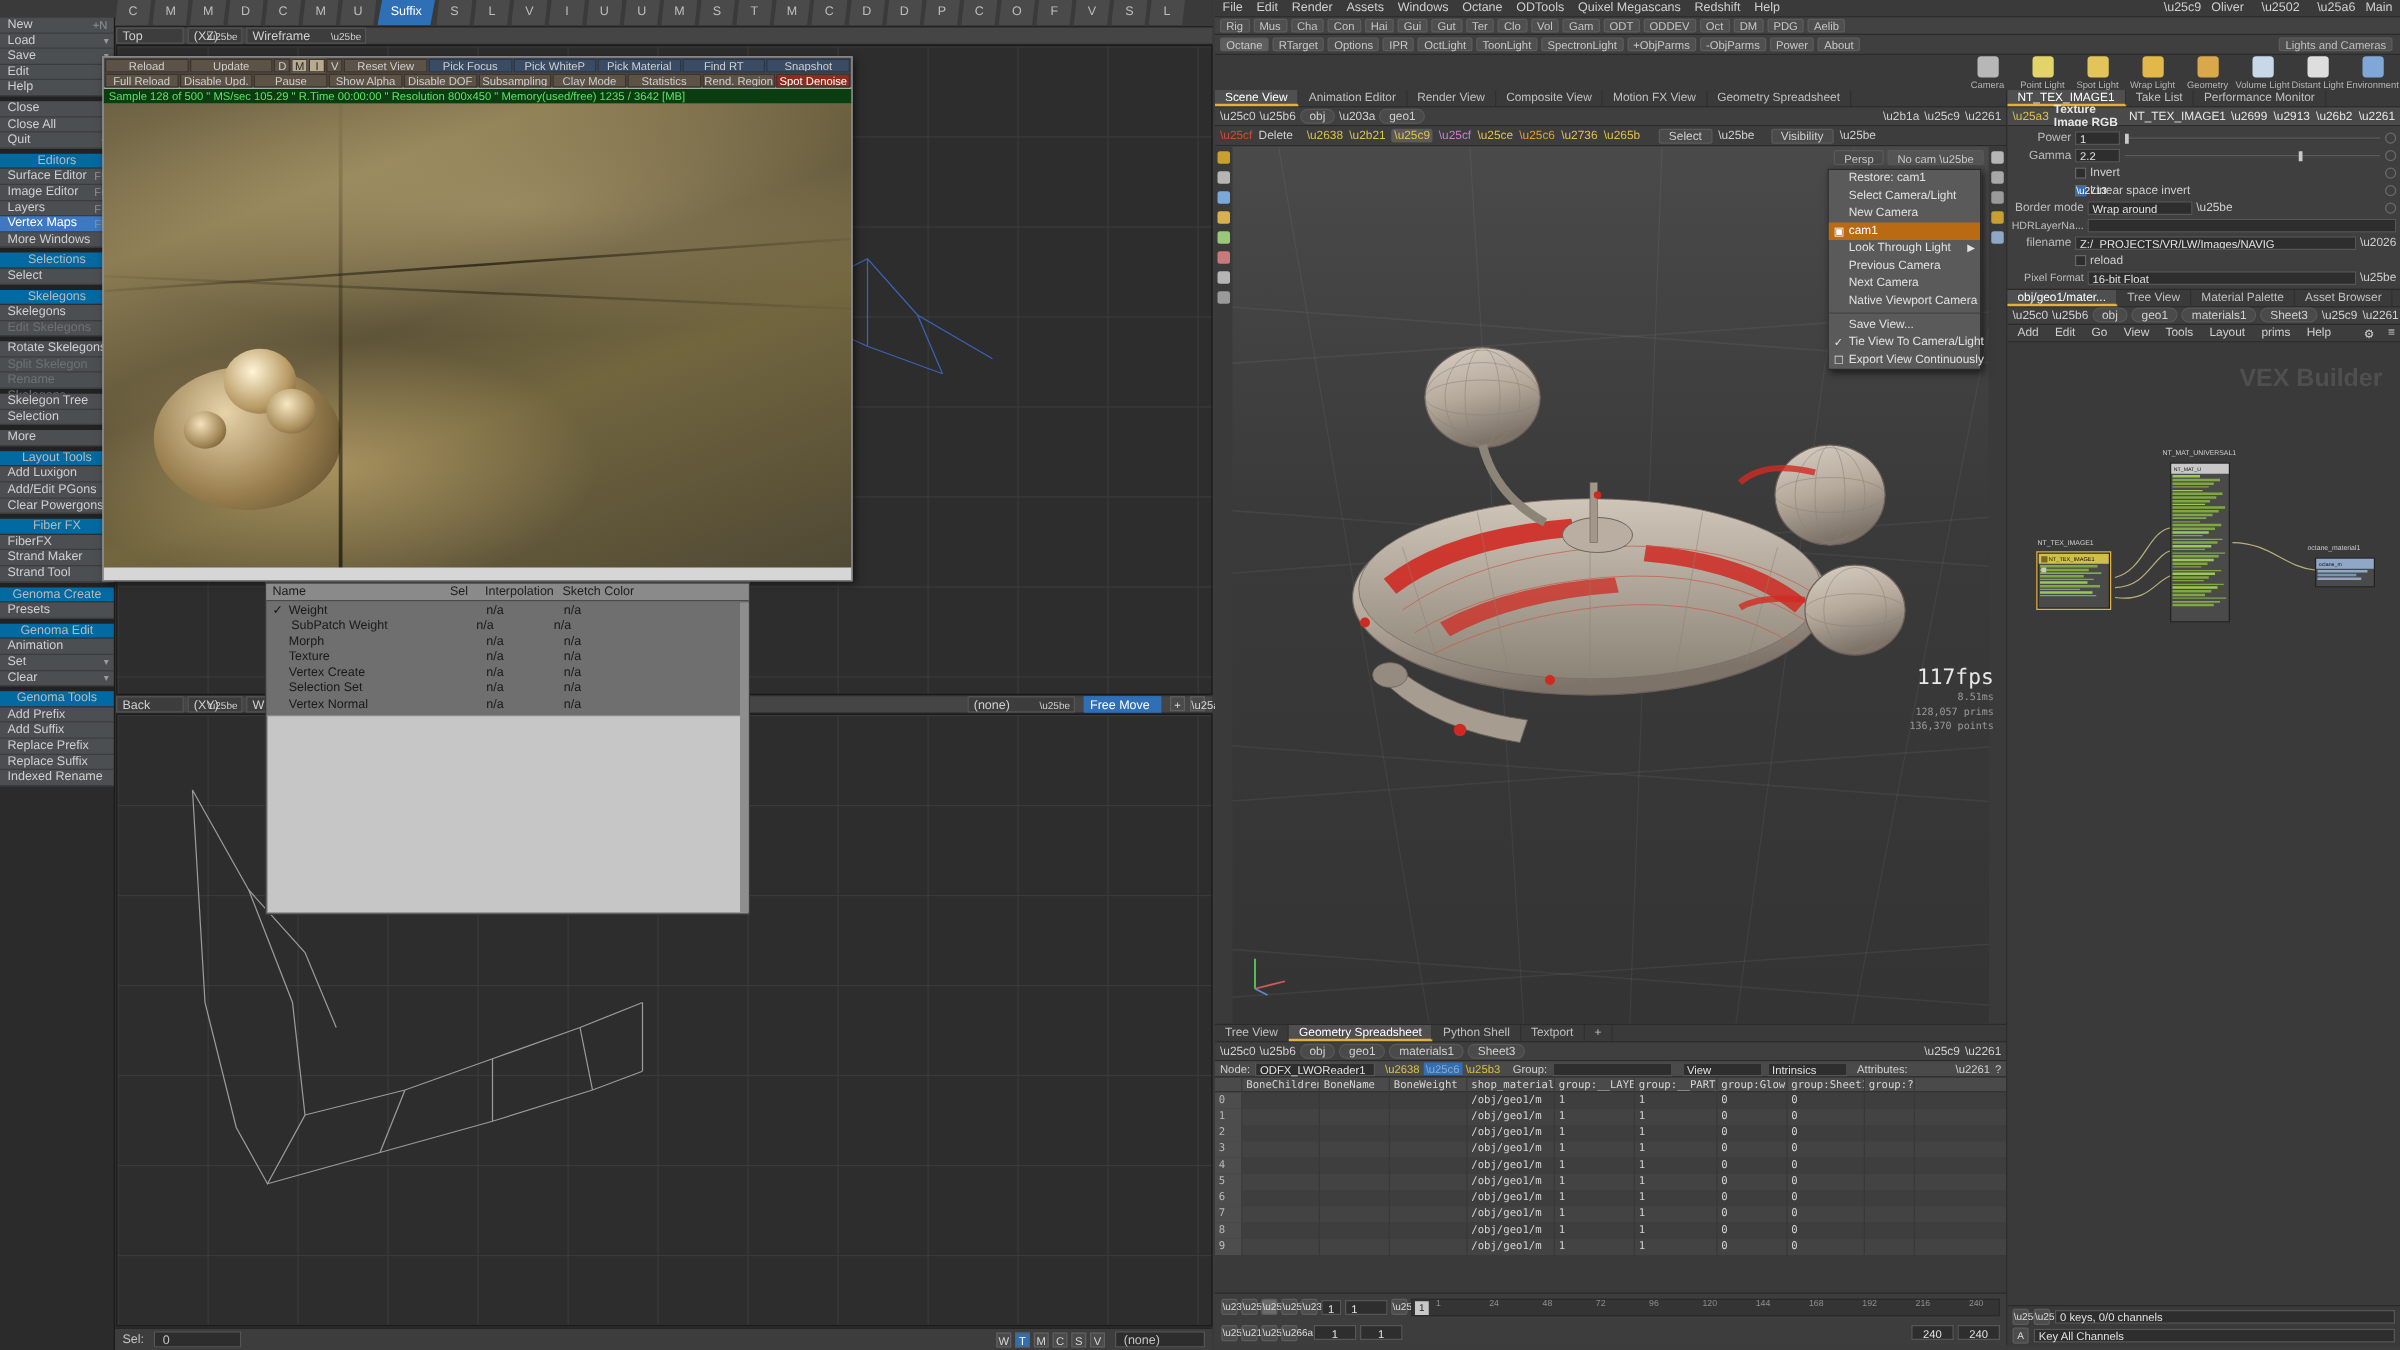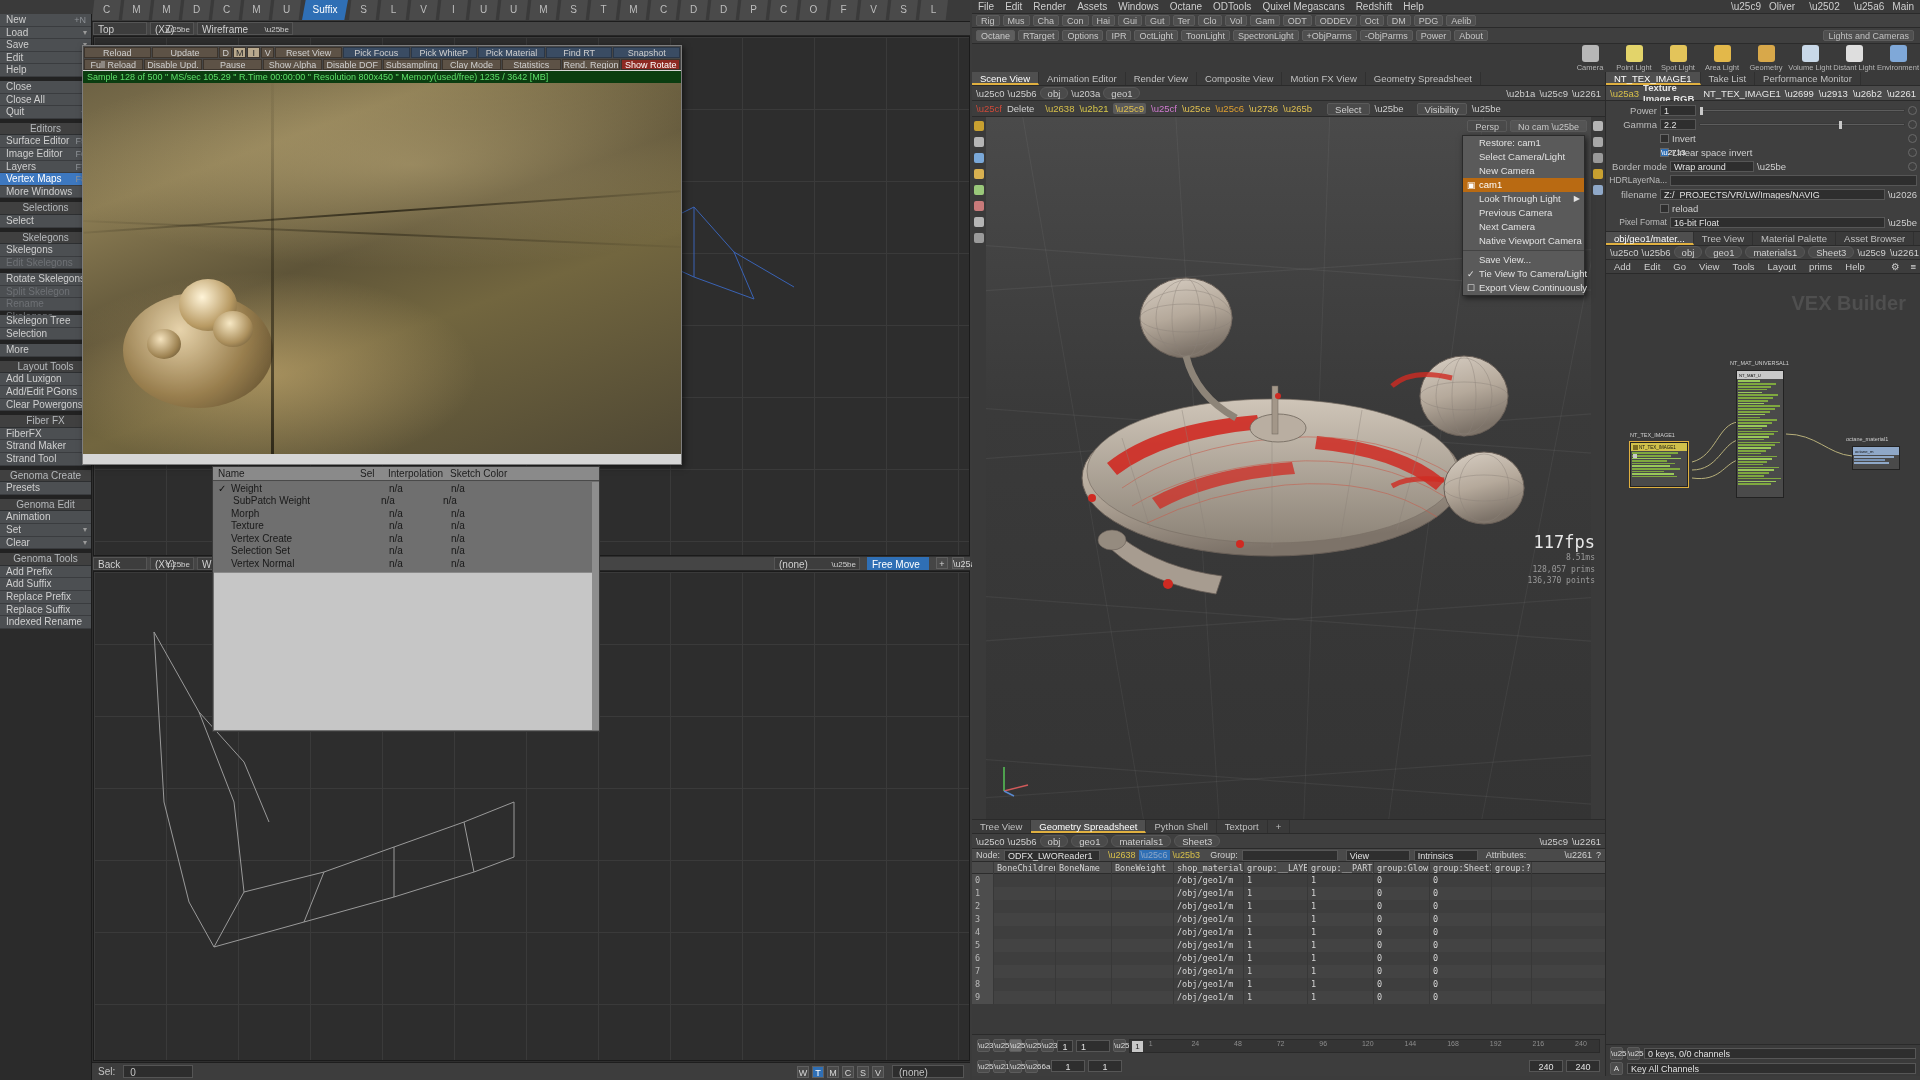--- a/index.html
+++ b/index.html
@@ -25,21 +25,21 @@
   
   .lw-side { position:absolute; left:0; top:14px; width:92px; height:1066px; background:#2b2b2b;
      border-right:1px solid #1b1b1b; }
   .sb-item { height:12.6px; line-height:12.6px; padding-left:6px; font-size:10px; color:#cfcfcf;
      background:#4c4f52; border-bottom:1px solid #3a3c3f; position:relative; }
   .sb-item .chev { position:absolute; right:4px; top:0; font-size:8px; color:#9a9a9a; }
   .sb-item .kbd { position:absolute; right:5px; top:0; font-size:9px; color:#8e9297; }
   .sb-item.sel { background:#3d78c0; color:#fff; }
   .sb-item.dim { color:#6e7175; }
   .sb-head { height:12.6px; line-height:12.6px; text-align:center; font-size:10px; color:#b6b9bc;
-     background:#404040; border-bottom:1px solid #2d2f31; }
+     background:#0369a1; border-bottom:1px solid #2d2f31; }
   .sb-gap { height:4px; background:#222; }
 
   
   .vp-hdr { position:absolute; height:14px; background:#454545; border-bottom:1px solid #262626;
      display:flex; align-items:center; font-size:10px; color:#d0d0d0; }
   .vp-ctl { height:13px; line-height:13px; background:#3d3d3d; border:1px solid #555;
      padding:0 4px; margin-right:3px; font-size:10px; position:relative; }
   .vp-ctl .cd { position:absolute; right:3px; top:0; font-size:8px; }
 
   .vp { position:absolute; background:#2d2d2d; border:1px solid #1b1b1b; overflow:hidden; }
@@ -409,21 +409,21 @@
         <div class="ipr-row" id="iprR2">
             <div class="ipr-btn">Full Reload</div>
             <div class="ipr-btn">Disable Upd.</div>
             <div class="ipr-btn">Pause</div>
             <div class="ipr-btn">Show Alpha</div>
             <div class="ipr-btn">Disable DOF</div>
             <div class="ipr-btn">Subsampling</div>
             <div class="ipr-btn">Clay Mode</div>
             <div class="ipr-btn">Statistics</div>
             <div class="ipr-btn">Rend. Region</div>
-            <div class="ipr-btn red">Show Rotate</div>
+            <div class="ipr-btn red">Spot Denoise</div>
           </div>
       </div>
       <div class="ipr-status">Sample 128 of 500 " MS/sec 105.29 " R.Time 00:00:00 " Resolution 800x450 " Memory(used/free) 1235 / 3642 [MB]</div>
       <div style="height:371px;">
         <div class="ipr-img">
           <div class="seam" style="top:128px; transform:rotate(-4deg);"></div>
           <div class="seam" style="top:150px; transform:rotate(2.5deg); opacity:.6;"></div>
           <div class="blob" style="left:40px; top:210px; width:150px; height:115px;
                background:radial-gradient(circle at 38% 32%, #f0dcb4, #9a7f4e 55%, #4a3c22 100%); opacity:.92;"></div>
           <div class="blob" style="left:96px; top:196px; width:58px; height:52px;
@@ -577,21 +577,21 @@
       <div style="margin-left:auto; display:flex; align-items:center; padding-right:6px; font-size:9px; color:#c0c0c0;">
         <span class="h-pill">Lights and Cameras</span>
       </div>
     </div>
 
     <div class="h-shelficons">
       <div id="shelfIcons" style="display:flex; margin-left:auto;">
           <div class="sh-ic"><span class="gl" style="background: rgb(183, 183, 183);"></span><span>Camera</span></div>
           <div class="sh-ic"><span class="gl" style="background: rgb(227, 212, 106);"></span><span>Point Light</span></div>
           <div class="sh-ic"><span class="gl" style="background: rgb(227, 196, 90);"></span><span>Spot Light</span></div>
-          <div class="sh-ic"><span class="gl" style="background: rgb(227, 184, 74);"></span><span>Area Light</span></div>
+          <div class="sh-ic"><span class="gl" style="background: rgb(227, 184, 74);"></span><span>Wrap Light</span></div>
           <div class="sh-ic"><span class="gl" style="background: rgb(216, 168, 74);"></span><span>Geometry Light</span></div>
           <div class="sh-ic"><span class="gl" style="background: rgb(200, 216, 232);"></span><span>Volume Light</span></div>
           <div class="sh-ic"><span class="gl" style="background: rgb(222, 222, 222);"></span><span>Distant Light</span></div>
           <div class="sh-ic"><span class="gl" style="background: rgb(127, 168, 216);"></span><span>Environment Light</span></div>
         </div>
     </div>
 
     <div style="position:absolute; left:0; top:72px; width:948px; height:1004px; display:flex;">
 
       <div style="width:633px; height:100%; display:flex; flex-direction:column;">

